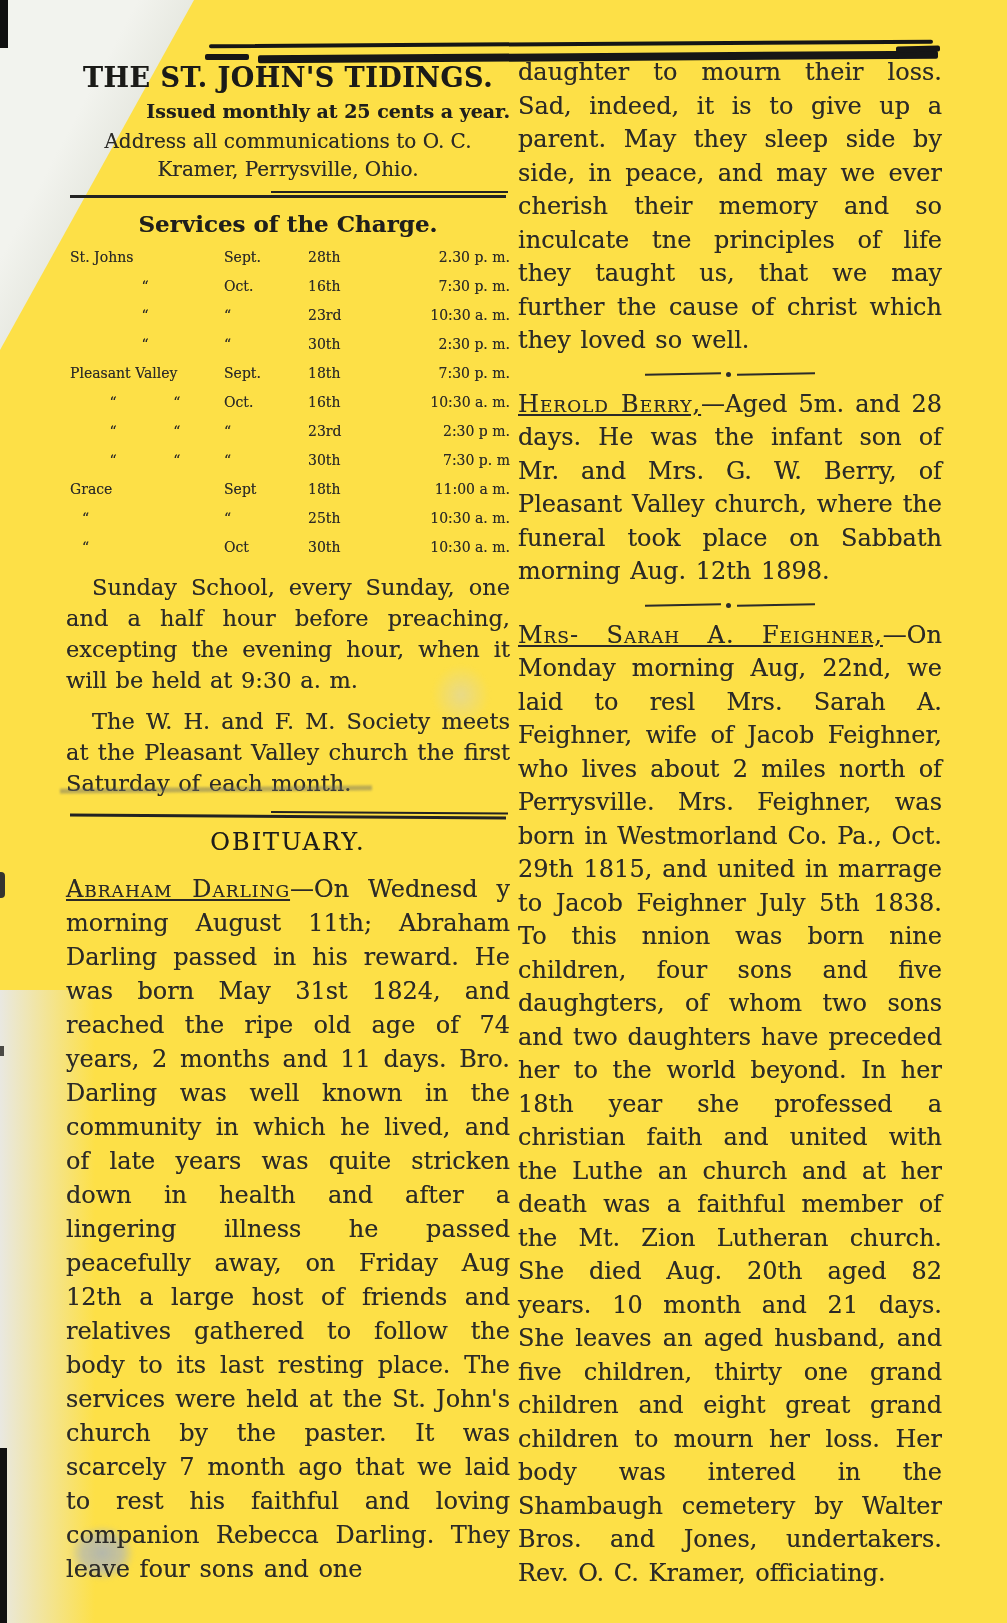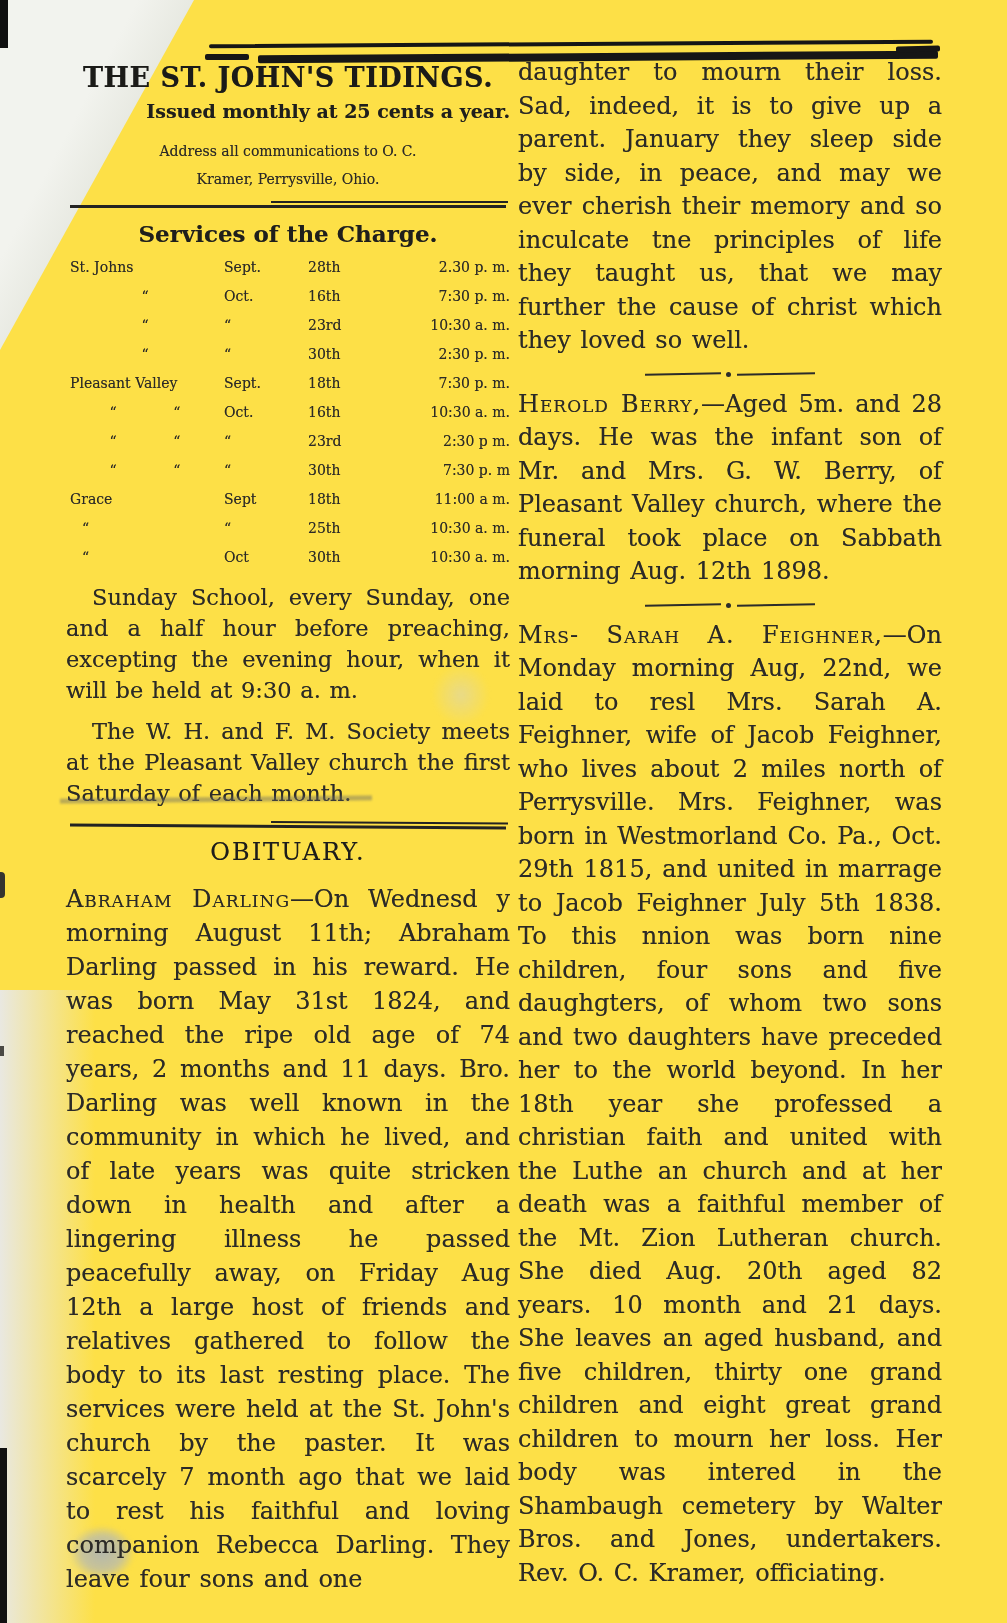--- a/index.html
+++ b/index.html
@@ -38,21 +38,21 @@
   .bar-thick{left:258px;top:53px;width:680px;height:8px;transform:rotate(-0.4deg);}
   .bar-seg-left{left:205px;top:54px;width:44px;height:6px;}
   .bar-seg-right{left:896px;top:46px;width:44px;height:6px;transform:rotate(-1.2deg);}
   
   .col{position:absolute;z-index:5;}
   .left-col{left:66px;top:62px;width:444px;}
   .right-col{left:518px;top:56px;width:424px;}
   
   .mast-title{font-size:27px;font-weight:bold;text-align:center;letter-spacing:.5px;color:#1b1b18;}
   .mast-issue{font-size:19px;font-weight:bold;text-align:right;margin-top:7px;color:#1f1f1c;}
-  .mast-addr{font-size:14px;text-align:center;margin-top:15px;line-height:28px;}
+  .mast-addr{font-size:20px;text-align:center;margin-top:5px;line-height:28px;}
   
   .rule{height:3px;background:#232322;margin:12px 4px 6px;position:relative;}
   .rule::after{content:"";position:absolute;left:46%;right:-2px;top:-4px;height:2px;background:#232322;}
   .rule-obit{margin-top:16px;transform:rotate(0.4deg);}
   
   .services-heading{font-size:23px;font-weight:bold;text-align:center;margin:12px 0 6px;color:#1f1f1c;}
   .services-table{font-size:14px;line-height:29px;}
   .srow{display:grid;grid-template-columns:158px 84px 88px 1fr;}
   .c-place{white-space:nowrap;padding-left:4px;}
   .c-place.center{text-align:center;padding-left:0;}
@@ -64,21 +64,21 @@
   
   .note-para{font-size:22.5px;line-height:31px;text-align:justify;text-indent:26px;
     margin:10px 0 0;word-spacing:1.5px;}
   .society-wrap{position:relative;}
   .smear{position:absolute;left:-6px;bottom:7px;width:312px;height:5px;background:#6a6a63;
     opacity:.45;filter:blur(1px);transform:rotate(-0.6deg);}
   
   .obit-heading{font-size:24px;font-weight:normal;text-align:center;letter-spacing:2px;
     margin:10px 0 16px;color:#1d1d1a;}
   .entry{font-size:24px;line-height:34px;text-align:justify;word-spacing:2px;margin:0 0 2px;}
-  .entry .name{font-variant:small-caps;letter-spacing:1px;}
+  .entry .name{font-variant:small-caps;letter-spacing:1px;text-decoration:underline;}
   .right-col .entry{line-height:33.5px;}
   
   .divider{position:relative;height:12px;width:170px;margin:10px auto 8px;}
   .divider .dl{position:absolute;top:5px;height:2px;background:#2c2c2a;}
   .divider .dl-left{left:0;width:76px;transform:rotate(-1.3deg);}
   .divider .dl-right{left:92px;width:78px;transform:rotate(-1deg);}
   .divider .dd{position:absolute;left:81px;top:4px;width:5px;height:5px;border-radius:50%;background:#2c2c2a;}
 </style>
 </head>
 <body>
@@ -190,21 +190,21 @@
 
     <div class="rule rule-obit"></div>
 
     <div class="obit-heading">OBITUARY.</div>
 
     <p class="entry"><span class="name">Abraham Darling</span><span>—On Wednesd y morning August 11th; Abraham Darling passed in his reward.  He was born May 31st 1824, and reached the ripe old age of 74 years, 2 months and 11 days.  Bro. Darling was well known in the community in which he lived, and of late years was quite stricken down in health and after a lingering illness he passed peacefully away, on Friday Aug 12th a large host of friends and relatives gathered to follow the body to its last resting place.  The services were held at the St. John's church by the paster.  It was scarcely 7 month ago that we laid to rest his faithful and loving companion Rebecca Darling. They leave four sons and one</span></p>
   </div>
 
   <div class="col right-col">
 
-    <p class="entry"><span>daughter to mourn their loss. Sad, indeed, it is to give up a parent.  January they sleep side by side, in peace, and may we ever cherish their memory and so inculcate tne principles of life they taught us, that we may further the cause of christ which they loved so well.</span></p>
+    <p class="entry"><span>daughter to mourn their loss. Sad, indeed, it is to give up a parent.  May they sleep side by side, in peace, and may we ever cherish their memory and so inculcate tne principles of life they taught us, that we may further the cause of christ which they loved so well.</span></p>
 
     <div class="divider">
       <span class="dl dl-left"></span>
       <span class="dd"></span>
       <span class="dl dl-right"></span>
     </div>
 
     <p class="entry"><span class="name">Herold Berry,</span><span>—Aged 5m. and 28 days.  He was the infant son of Mr. and Mrs. G. W. Berry, of Pleasant Valley church, where the funeral took place on Sabbath morning Aug. 12th 1898.</span></p>
 
     <div class="divider">

